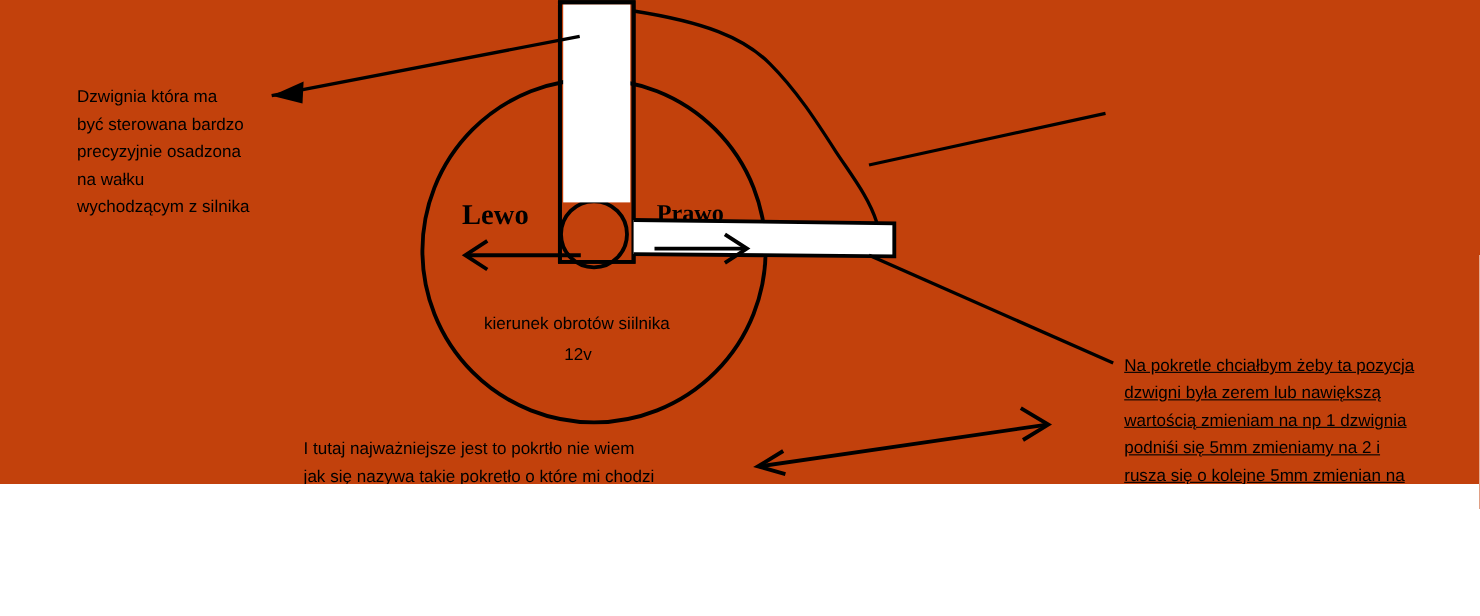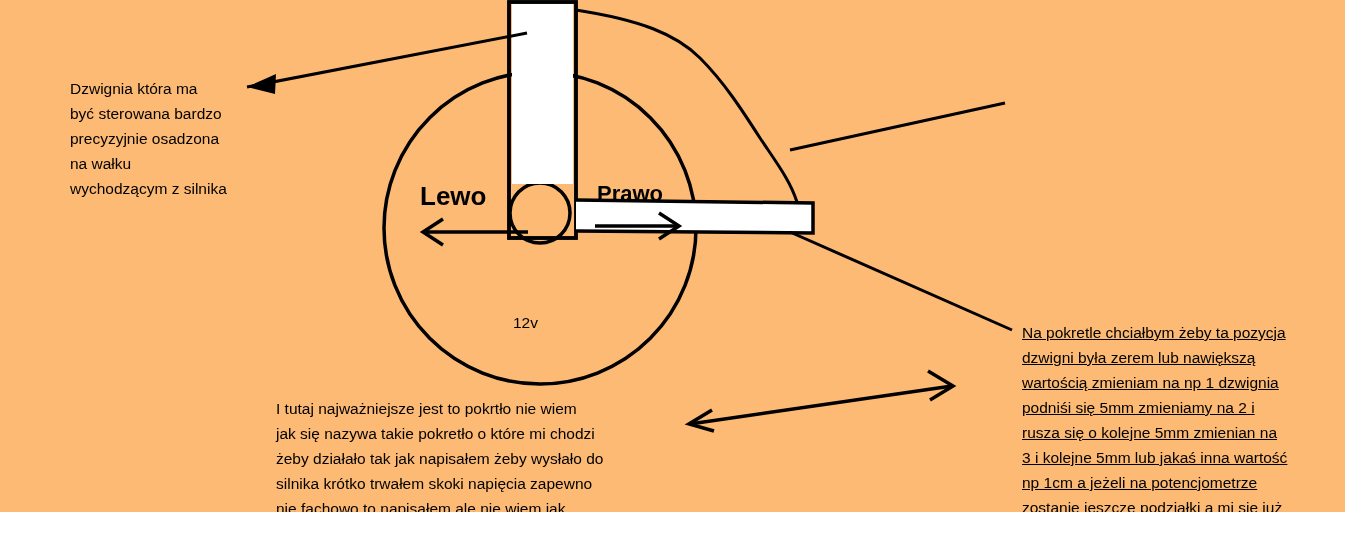--- a/index.html
+++ b/index.html
@@ -3,22 +3,22 @@
 <meta charset="utf-8">
 <style>
   html, body {
     margin: 0;
     padding: 0;
     background: #ffffff;
   }
   #canvas {
     position: relative;
     width: 1345px;
-    height: 512px;
-    background: #fdba74;
+    height: 440px;
+    background: #c2410c;
     overflow: hidden;
     font-family: "Liberation Sans", sans-serif;
     color: #000000;
   }
   .drawing {
     position: absolute;
     left: 0;
     top: 0;
     width: 1345px;
     height: 560px;
@@ -48,21 +48,21 @@
     width: 320px;
     text-decoration: underline;
   }
   #annot-main {
     left: 276px;
     top: 396px;
     width: 390px;
   }
   .label-bold {
     position: absolute;
-    font-family: Liberation Sans, sans-serif;
+    font-family: Liberation Serif, serif;
     font-weight: 700;
     color: #000000;
   }
   #label-lewo {
     left: 420px;
     top: 181px;
     font-size: 26px;
   }
   #label-prawo {
     left: 597px;
@@ -156,16 +156,17 @@
 jak się nazywa takie pokretło o które mi chodzi
 żeby działało tak jak napisałem żeby wysłało do
 silnika krótko trwałem skoki napięcia zapewno
 nie fachowo to napisałem ale nie wiem jak
 mogę to inaczej wam przedstawić .</div>
 
   <div class="label-bold" id="label-lewo">Lewo</div>
 
   <div class="label-bold" id="label-prawo">Prawo</div>
 
+  <div class="label-plain" id="label-dir">kierunek obrotów siilnika</div>
 
   <div class="label-plain" id="label-volt">12v</div>
 
 </div>
 
 </body></html>

